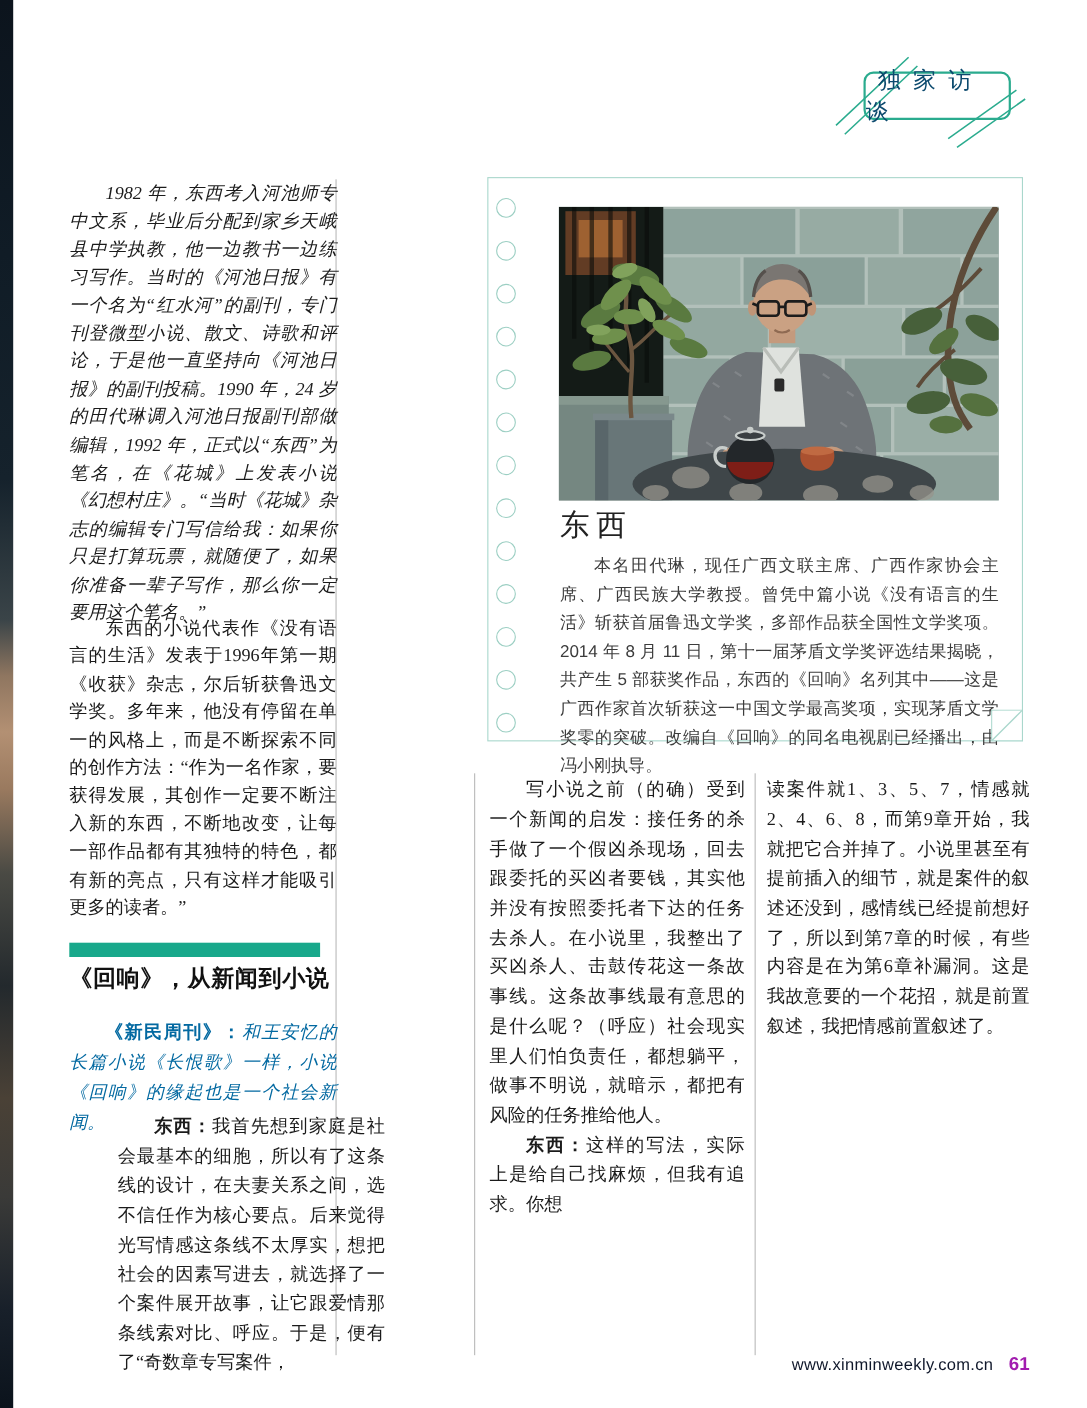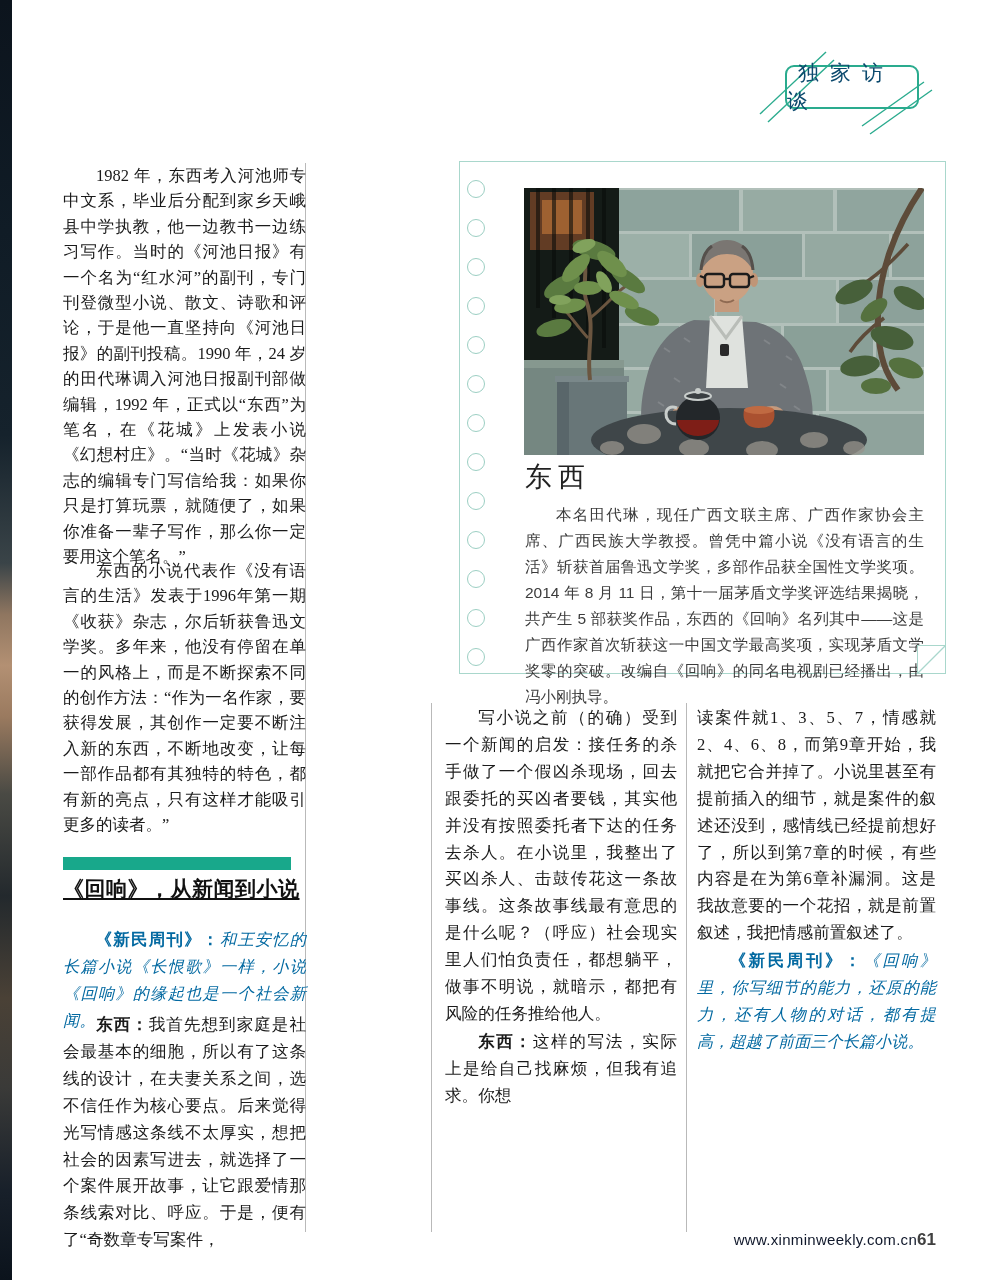--- a/index.html
+++ b/index.html
@@ -34,42 +34,42 @@
   .body-para{font-size:16.6px;line-height:26.9px;text-indent:2em;color:#1b1b1b;}
   .body-para.noindent{text-indent:0;}
   .q-para{font-size:16.2px;line-height:26.9px;text-indent:2em;color:#0369a1;}
   .q-para .q-text{font-style:italic;}
   .lbl{font-weight:bold;font-style:normal;font-family:"Liberation Sans",sans-serif;font-size:16.5px;}
 
   .left-col{left:63px;top:163px;width:243px;}
   .left-col .abs{position:absolute;left:0;width:243px;}
   .divider-bar{position:absolute;left:0;top:694px;width:228px;height:13px;background:#18a88b;}
   .section-title{position:absolute;left:0;top:712px;width:243px;margin:0;
-    font-size:21px;font-weight:bold;letter-spacing:0.5px;color:#111;text-align:left;text-decoration:underline;}
+    font-size:21px;font-weight:bold;letter-spacing:0.5px;color:#111;text-align:left;}
 
   .mid-col{left:445px;top:705px;width:232px;}
   .right-col{left:697px;top:705px;width:239px;}
 
   
   .photo-frame{position:absolute;left:443px;top:161px;width:485px;height:511px;
-    border:1px solid #a9d7cc;background:#ffffff;margin-left:16px;}
+    border:1px solid #a9d7cc;background:#ffffff;}
   .rings{position:absolute;left:7px;top:18px;display:flex;flex-direction:column;gap:21px;}
   .ring{width:18px;height:18px;border-radius:50%;border:1.5px solid #9ccfc3;box-sizing:border-box;}
   .photo{position:absolute;left:64px;top:26px;width:400px;height:267px;overflow:hidden;background:#93a7a2;}
   .caption{position:absolute;left:65px;top:297px;font-size:27px;letter-spacing:6px;color:#222;margin:0;}
   .bio{position:absolute;left:65px;top:340px;width:399px;margin:0;
     font-family:"Liberation Sans",sans-serif;font-size:15.5px;line-height:26px;
     text-align:justify;text-indent:2em;color:#3c3c3c;}
   .fold{position:absolute;right:-1px;bottom:-1px;width:29px;height:29px;}
 
   
   .footer{position:absolute;left:0;top:1230px;width:936px;text-align:right;
     font-family:"Liberation Sans",sans-serif;}
   .footer .url{font-size:15px;color:#0f172a;letter-spacing:0.3px;}
-  .footer .pagenum{font-size:17px;color:#404040;font-weight:bold;}
+  .footer .pagenum{font-size:17px;color:#a21caf;margin-left:14px;font-weight:bold;}
 </style>
 </head>
 <body>
 
 <div class="page">
 
   <div class="edge-strip"></div>
 
   <svg class="badge-lines" viewBox="0 0 195 110">
     <g stroke="#2aab8e" stroke-width="1.4" fill="none">
@@ -81,29 +81,29 @@
   </svg>
   <div class="badge">
     <span>独家访谈</span>
   </div>
 
   <div class="rule rule-1"></div>
   <div class="rule rule-2"></div>
   <div class="rule rule-3"></div>
 
   <div class="col left-col">
-    <p class="top-para abs" style="top:0;">1982 年，东西考入河池师专中文系，毕业后分配到家乡天峨县中学执教，他一边教书一边练习写作。当时的《河池日报》有一个名为“红水河”的副刊，专门刊登微型小说、散文、诗歌和评论，于是他一直坚持向《河池日报》的副刊投稿。1990 年，24 岁的田代琳调入河池日报副刊部做编辑，1992 年，正式以“东西”为笔名，在《花城》上发表小说《幻想村庄》。“当时《花城》杂志的编辑专门写信给我：如果你只是打算玩票，就随便了，如果你准备一辈子写作，那么你一定要用这个笔名。”</p>
+    <p class="top-para abs" style="top:0;font-style:italic;">1982 年，东西考入河池师专中文系，毕业后分配到家乡天峨县中学执教，他一边教书一边练习写作。当时的《河池日报》有一个名为“红水河”的副刊，专门刊登微型小说、散文、诗歌和评论，于是他一直坚持向《河池日报》的副刊投稿。1990 年，24 岁的田代琳调入河池日报副刊部做编辑，1992 年，正式以“东西”为笔名，在《花城》上发表小说《幻想村庄》。“当时《花城》杂志的编辑专门写信给我：如果你只是打算玩票，就随便了，如果你准备一辈子写作，那么你一定要用这个笔名。”</p>
     <p class="top-para abs" style="top:395px;">东西的小说代表作《没有语言的生活》发表于1996年第一期《收获》杂志，尔后斩获鲁迅文学奖。多年来，他没有停留在单一的风格上，而是不断探索不同的创作方法：“作为一名作家，要获得发展，其创作一定要不断注入新的东西，不断地改变，让每一部作品都有其独特的特色，都有新的亮点，只有这样才能吸引更多的读者。”</p>
 
     <div class="divider-bar"></div>
     <h2 class="section-title">《回响》，从新闻到小说</h2>
 
     <p class="q-para abs" style="top:763px;"><span class="lbl">《新民周刊》：</span><span class="q-text">和王安忆的长篇小说《长恨歌》一样，小说《回响》的缘起也是一个社会新闻。</span></p>
 
-    <p class="body-para abs" style="top:848px;"><span class="lbl">东西：</span><span>我首先想到家庭是社会最基本的细胞，所以有了这条线的设计，在夫妻关系之间，选不信任作为核心要点。后来觉得光写情感这条线不太厚实，想把社会的因素写进去，就选择了一个案件展开故事，让它跟爱情那条线索对比、呼应。于是，便有了“奇数章专写案件，</span></p>
+    <p class="body-para abs" style="top:848px;margin-left:44px;"><span class="lbl">东西：</span><span>我首先想到家庭是社会最基本的细胞，所以有了这条线的设计，在夫妻关系之间，选不信任作为核心要点。后来觉得光写情感这条线不太厚实，想把社会的因素写进去，就选择了一个案件展开故事，让它跟爱情那条线索对比、呼应。于是，便有了“奇数章专写案件，</span></p>
   </div>
 
   <div class="photo-frame">
     <div class="rings">
       <i class="ring"></i>
       <i class="ring"></i>
       <i class="ring"></i>
       <i class="ring"></i>
       <i class="ring"></i>
       <i class="ring"></i>
@@ -246,20 +246,19 @@
     </svg>
   </div>
 
   <div class="col mid-col">
     <p class="body-para">写小说之前（的确）受到一个新闻的启发：接任务的杀手做了一个假凶杀现场，回去跟委托的买凶者要钱，其实他并没有按照委托者下达的任务去杀人。在小说里，我整出了买凶杀人、击鼓传花这一条故事线。这条故事线最有意思的是什么呢？（呼应）社会现实里人们怕负责任，都想躺平，做事不明说，就暗示，都把有风险的任务推给他人。</p>
     <p class="body-para"><span class="lbl">东西：</span><span>这样的写法，实际上是给自己找麻烦，但我有追求。你想</span></p>
   </div>
 
   <div class="col right-col">
     <p class="body-para noindent">读案件就1、3、5、7，情感就2、4、6、8，而第9章开始，我就把它合并掉了。小说里甚至有提前插入的细节，就是案件的叙述还没到，感情线已经提前想好了，所以到第7章的时候，有些内容是在为第6章补漏洞。这是我故意要的一个花招，就是前置叙述，我把情感前置叙述了。</p>
-    <p class="q-para"><span class="lbl">《新民周刊》：</span><span class="q-text">《回响》里，你写细节的能力，还原的能力，还有人物的对话，都有提高，超越了前面三个长篇小说。</span></p>
   </div>
 
   <div class="footer">
     <span class="url">www.xinminweekly.com.cn</span><span class="pagenum">61</span>
   </div>
 
 </div>
 
 </body></html>

